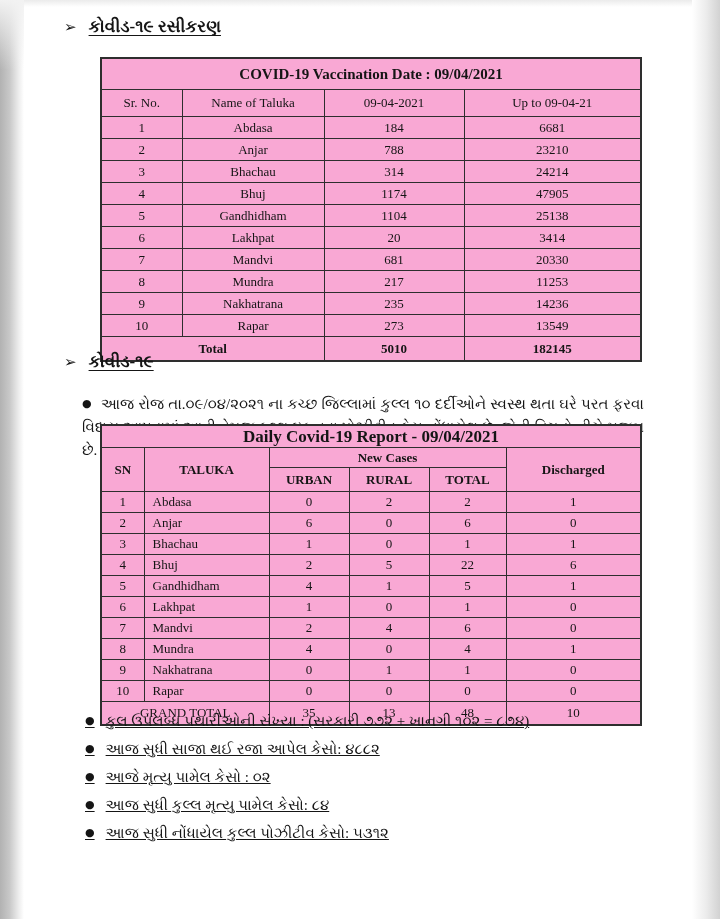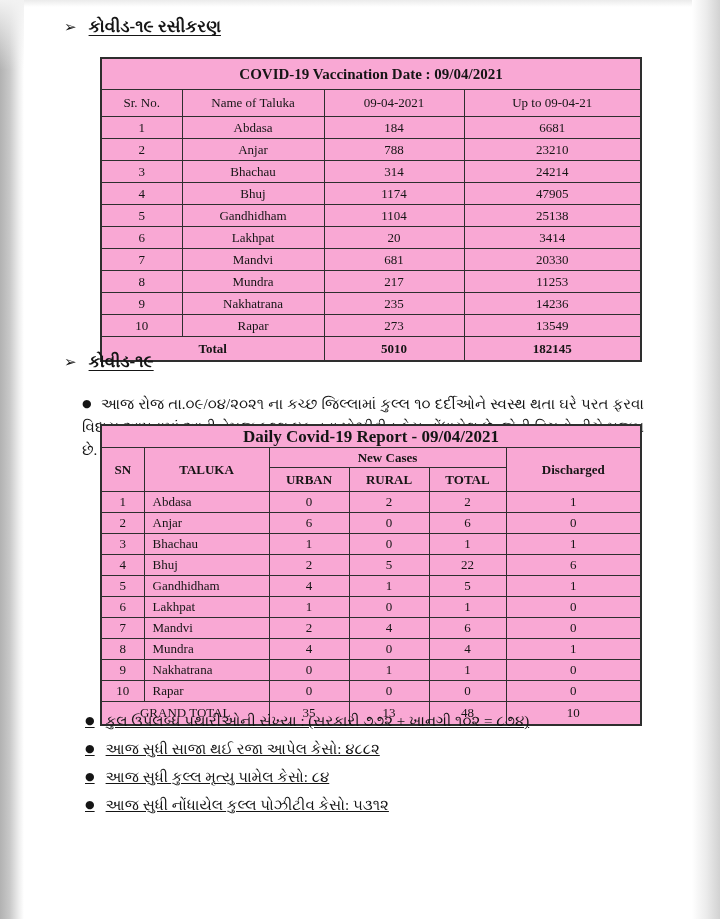--- a/index.html
+++ b/index.html
@@ -275,17 +275,18 @@
       <td>13</td>
       <td>48</td>
       <td>10</td>
     </tr>
   </tbody>
     </table>
 
   <ul id="bullets">
     <li><span class="dot">●</span><span>કુલ ઉપલબ્ધ પથારીઓની સંખ્યા : (સરકારી ૭૭૨ + ખાનગી ૧૦૨ = ૮૭૪)</span></li>
     <li><span class="dot">●</span><span>આજ સુધી સાજા થઈ રજા આપેલ કેસો: ૪૮૮૨</span></li>
+    <li><span class="dot">●</span><span>આજે મૃત્યુ પામેલ કેસો : ૦૨</span></li>
     <li><span class="dot">●</span><span>આજ સુધી કુલ્લ મૃત્યુ પામેલ કેસો: ૮૪</span></li>
     <li><span class="dot">●</span><span>આજ સુધી નોંધાયેલ કુલ્લ પોઝીટીવ કેસો: ૫૩૧૨</span></li>
   </ul>
 
 </div>
 
 </body></html>

